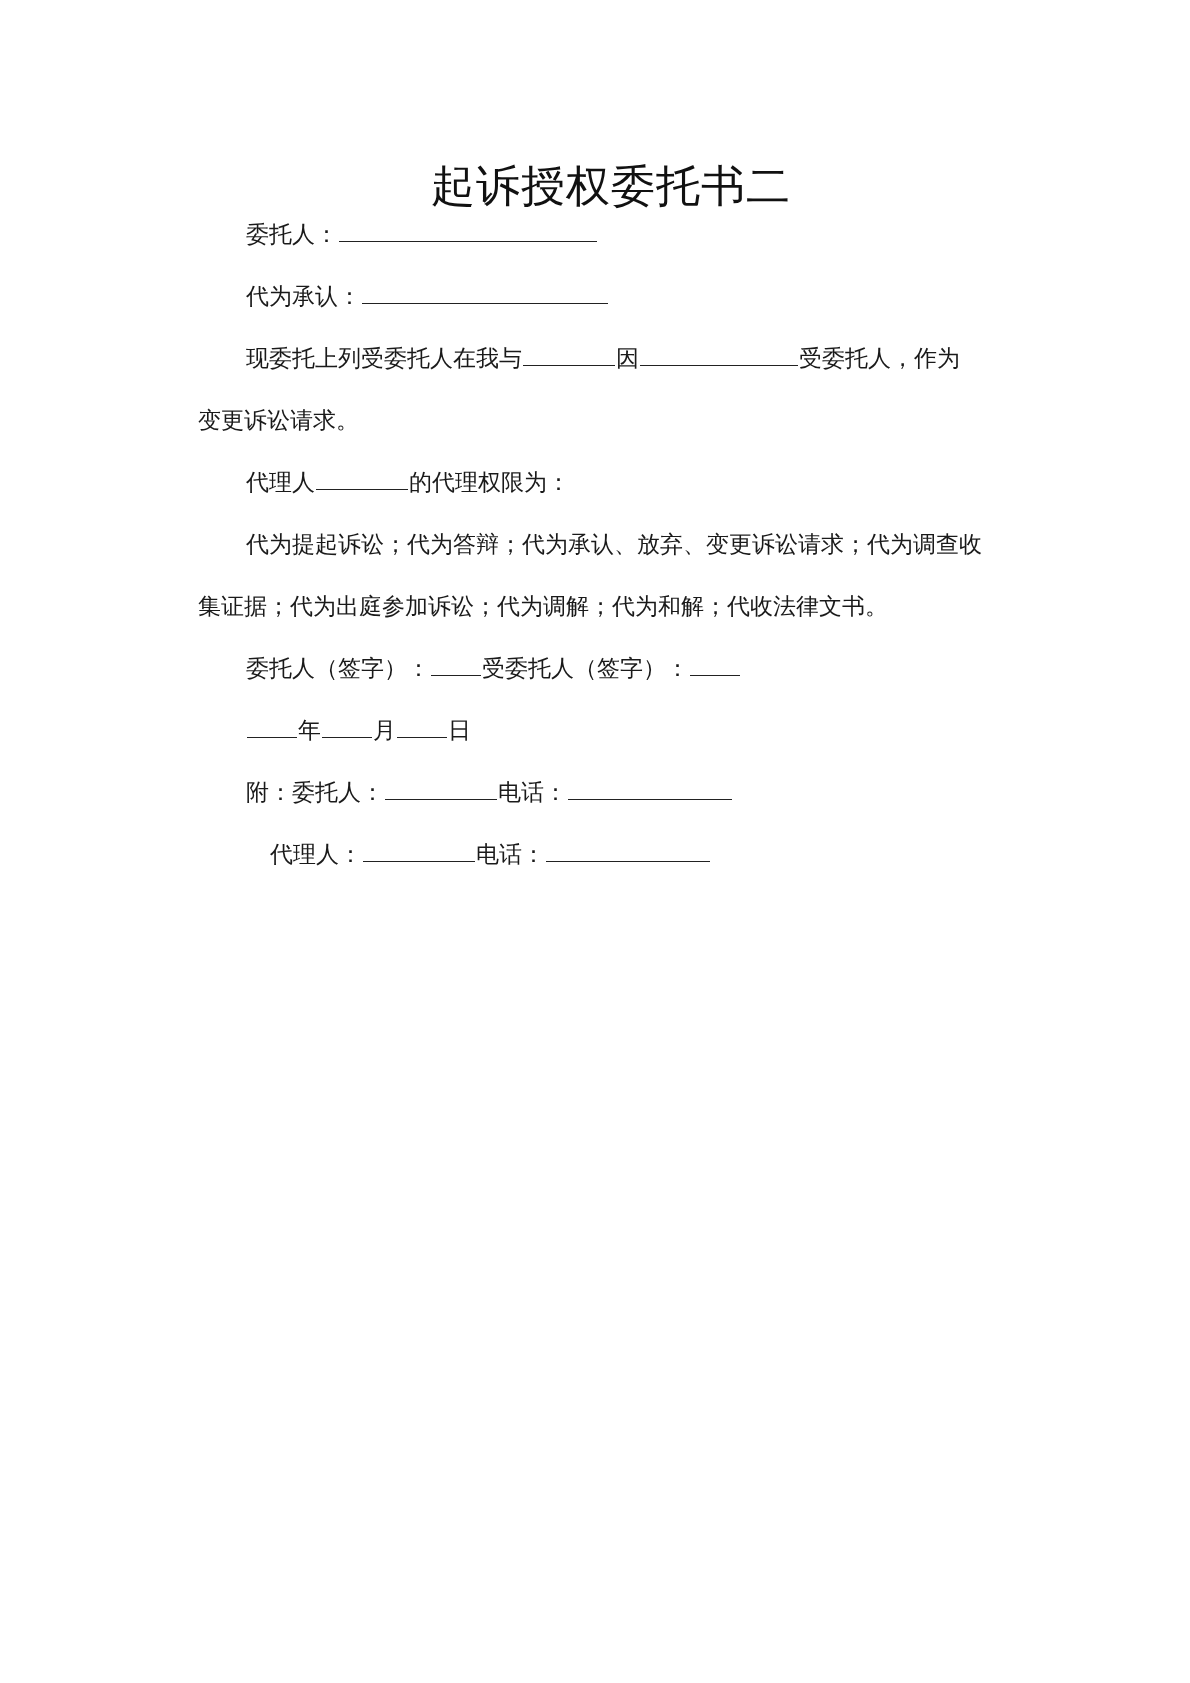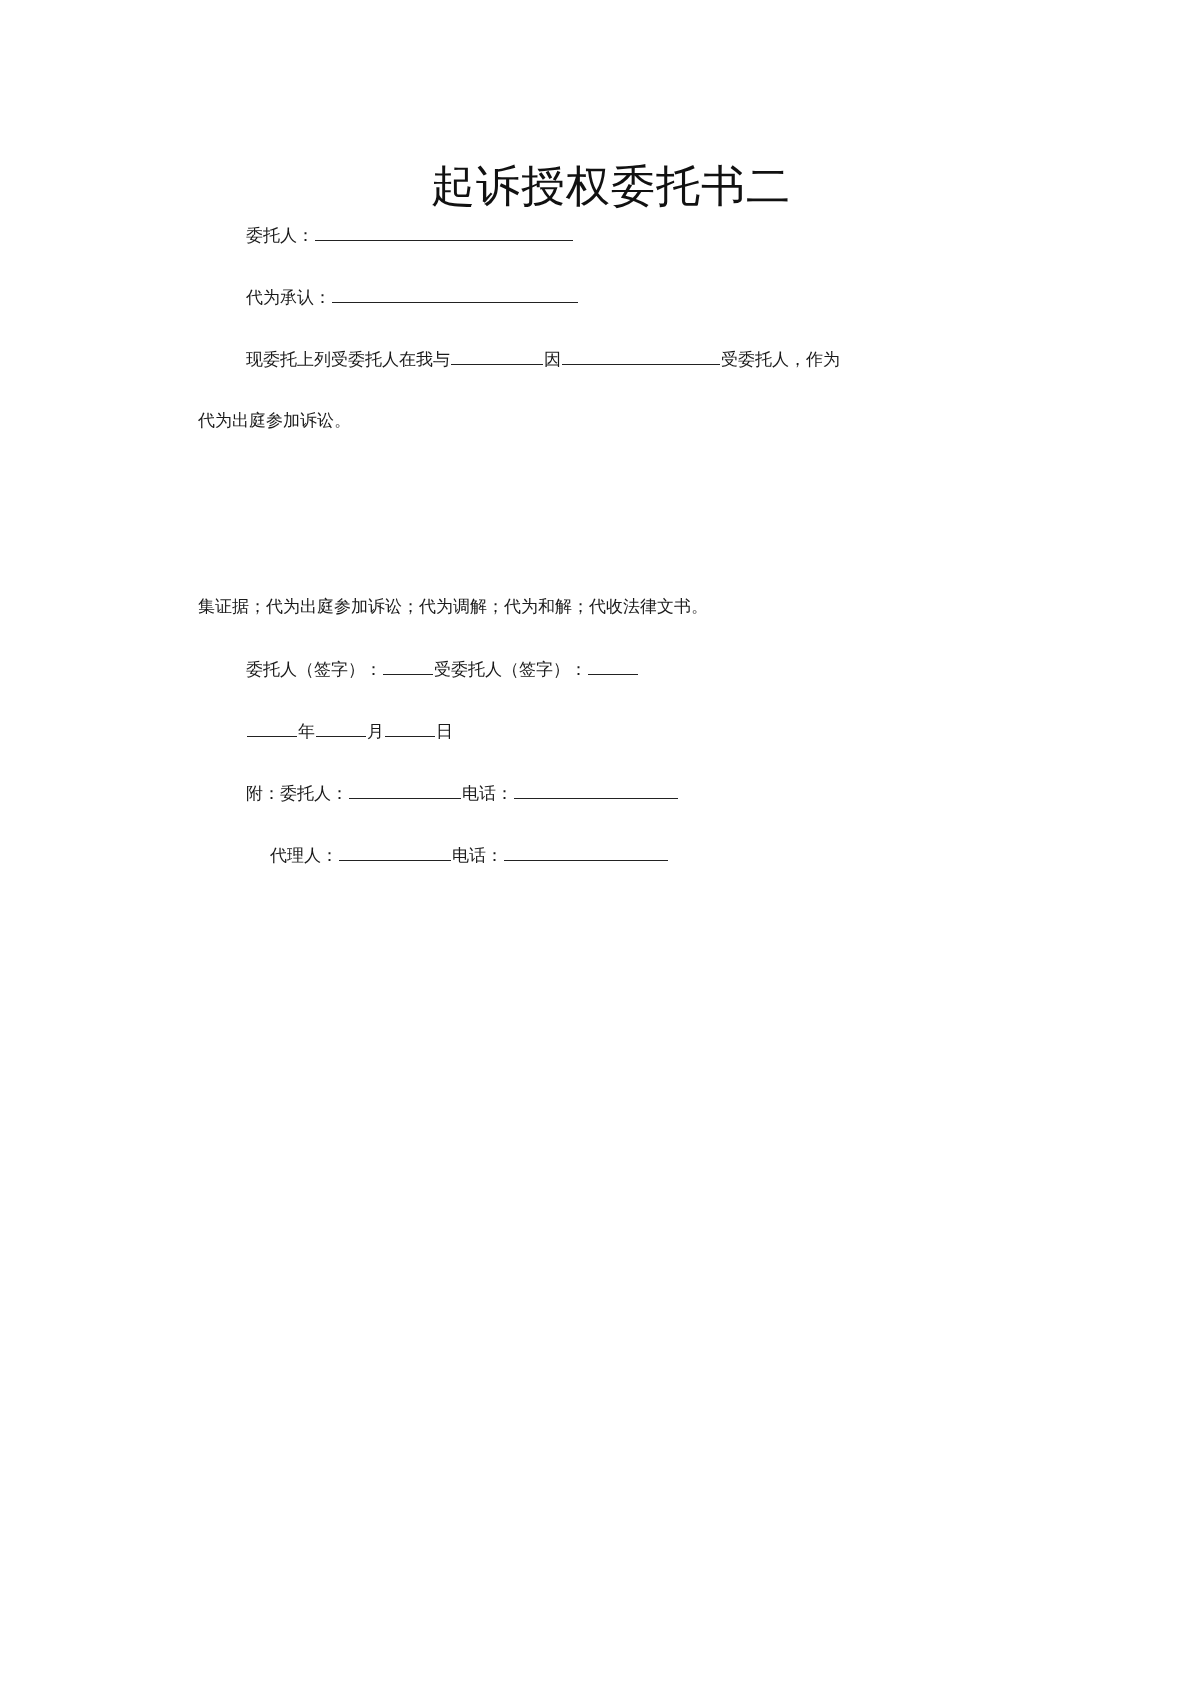--- a/index.html
+++ b/index.html
@@ -2,21 +2,21 @@
 <html><head>
   <meta charset="utf-8">
   <style>
     html, body { margin: 0; padding: 0; background: #ffffff; }
     body { width: 1190px; height: 1683px; position: relative; overflow: hidden;
       font-family: "DejaVu Sans", "Liberation Sans", sans-serif; color: #1a1a1a; }
     .page { position: absolute; left: 16px; top: 0; width: 1190px; height: 1204px; }
     .title { position: absolute; left: 0; width: 1190px; top: 158px; text-align: center;
       font-family: "DejaVu Serif", "Liberation Serif", serif; font-size: 44px; line-height: 56px;
       color: #111; letter-spacing: 1px; }
-    .line { position: absolute; font-size: 17px; line-height: 32px; white-space: nowrap; }
+    .line { position: absolute; font-size: 23px; line-height: 32px; white-space: nowrap; }
     .ind { left: 230px; }
     .noind { left: 182px; }
     .blank { display: inline-block; border-bottom: 1.6px solid #222; height: 22px; vertical-align: baseline; margin: 0 1px; }
   </style>
 </head>
 <body>
 
 <div class="page">
   <div class="title">起诉授权委托书二</div>
 
@@ -25,23 +25,27 @@
   </div>
 
   <div class="line ind" style="top:280px;">
     <span>代为承认：</span><span class="blank" style="width:246px;"></span>
   </div>
 
   <div class="line ind" style="top:342px;">
     <span>现委托上列受委托人在我与</span><span class="blank" style="width:92px;"></span><span>因</span><span class="blank" style="width:158px;"></span><span>受委托人，作为</span>
   </div>
 
-  <div class="line noind" style="top:404px;">代为出庭参加诉讼。</div>
+  <div class="line noind" style="top:404px;">变更诉讼请求。</div>
 
+  <div class="line ind" style="top:466px;">
+    <span>代理人</span><span class="blank" style="width:92px;"></span><span>的代理权限为：</span>
+  </div>
 
+  <div class="line ind" style="top:528px;">代为提起诉讼；代为答辩；代为承认、放弃、变更诉讼请求；代为调查收</div>
   <div class="line noind" style="top:590px;">集证据；代为出庭参加诉讼；代为调解；代为和解；代收法律文书。</div>
 
   <div class="line ind" style="top:652px;">
     <span>委托人（签字）：</span><span class="blank" style="width:50px;"></span><span>受委托人（签字）：</span><span class="blank" style="width:50px;"></span>
   </div>
 
   <div class="line ind" style="top:714px;">
     <span class="blank" style="width:50px;"></span><span>年</span><span class="blank" style="width:50px;"></span><span>月</span><span class="blank" style="width:50px;"></span><span>日</span>
   </div>
 

